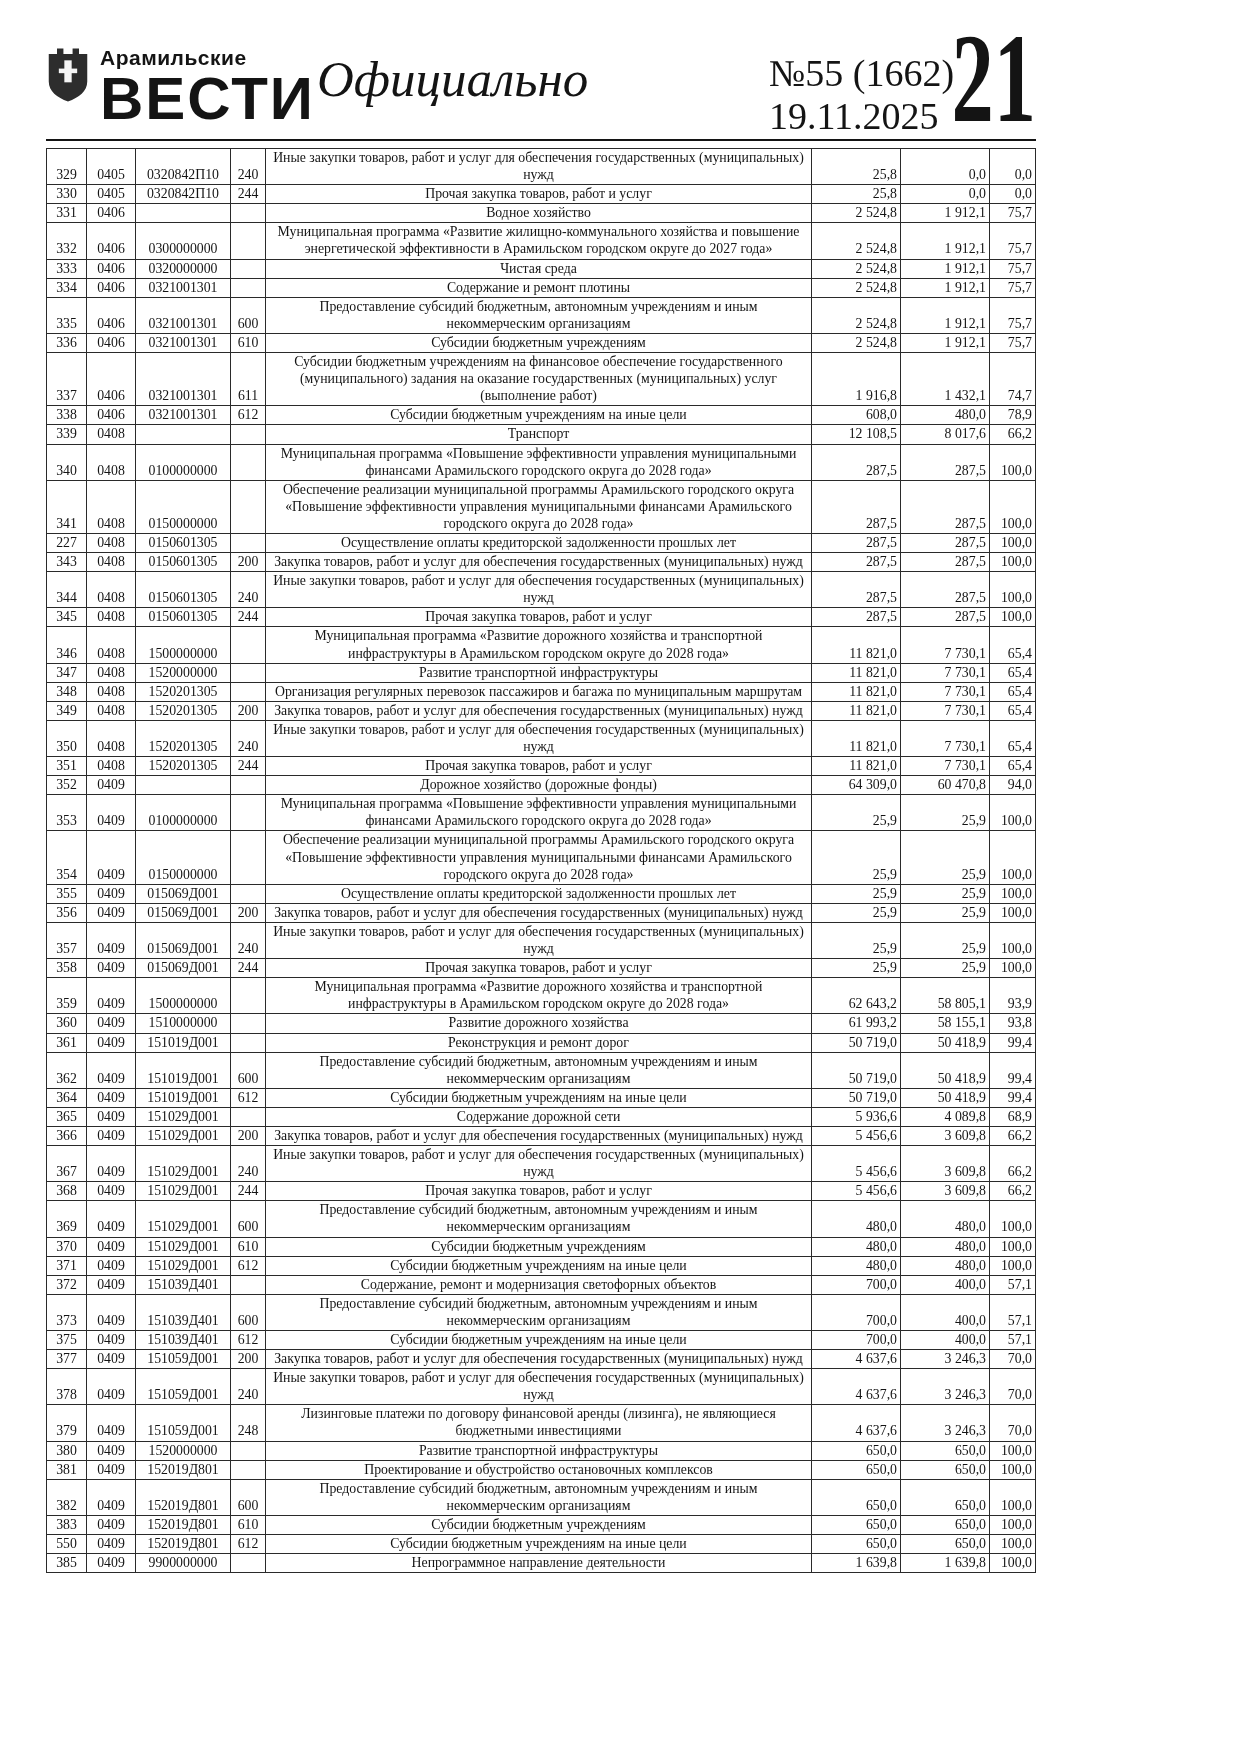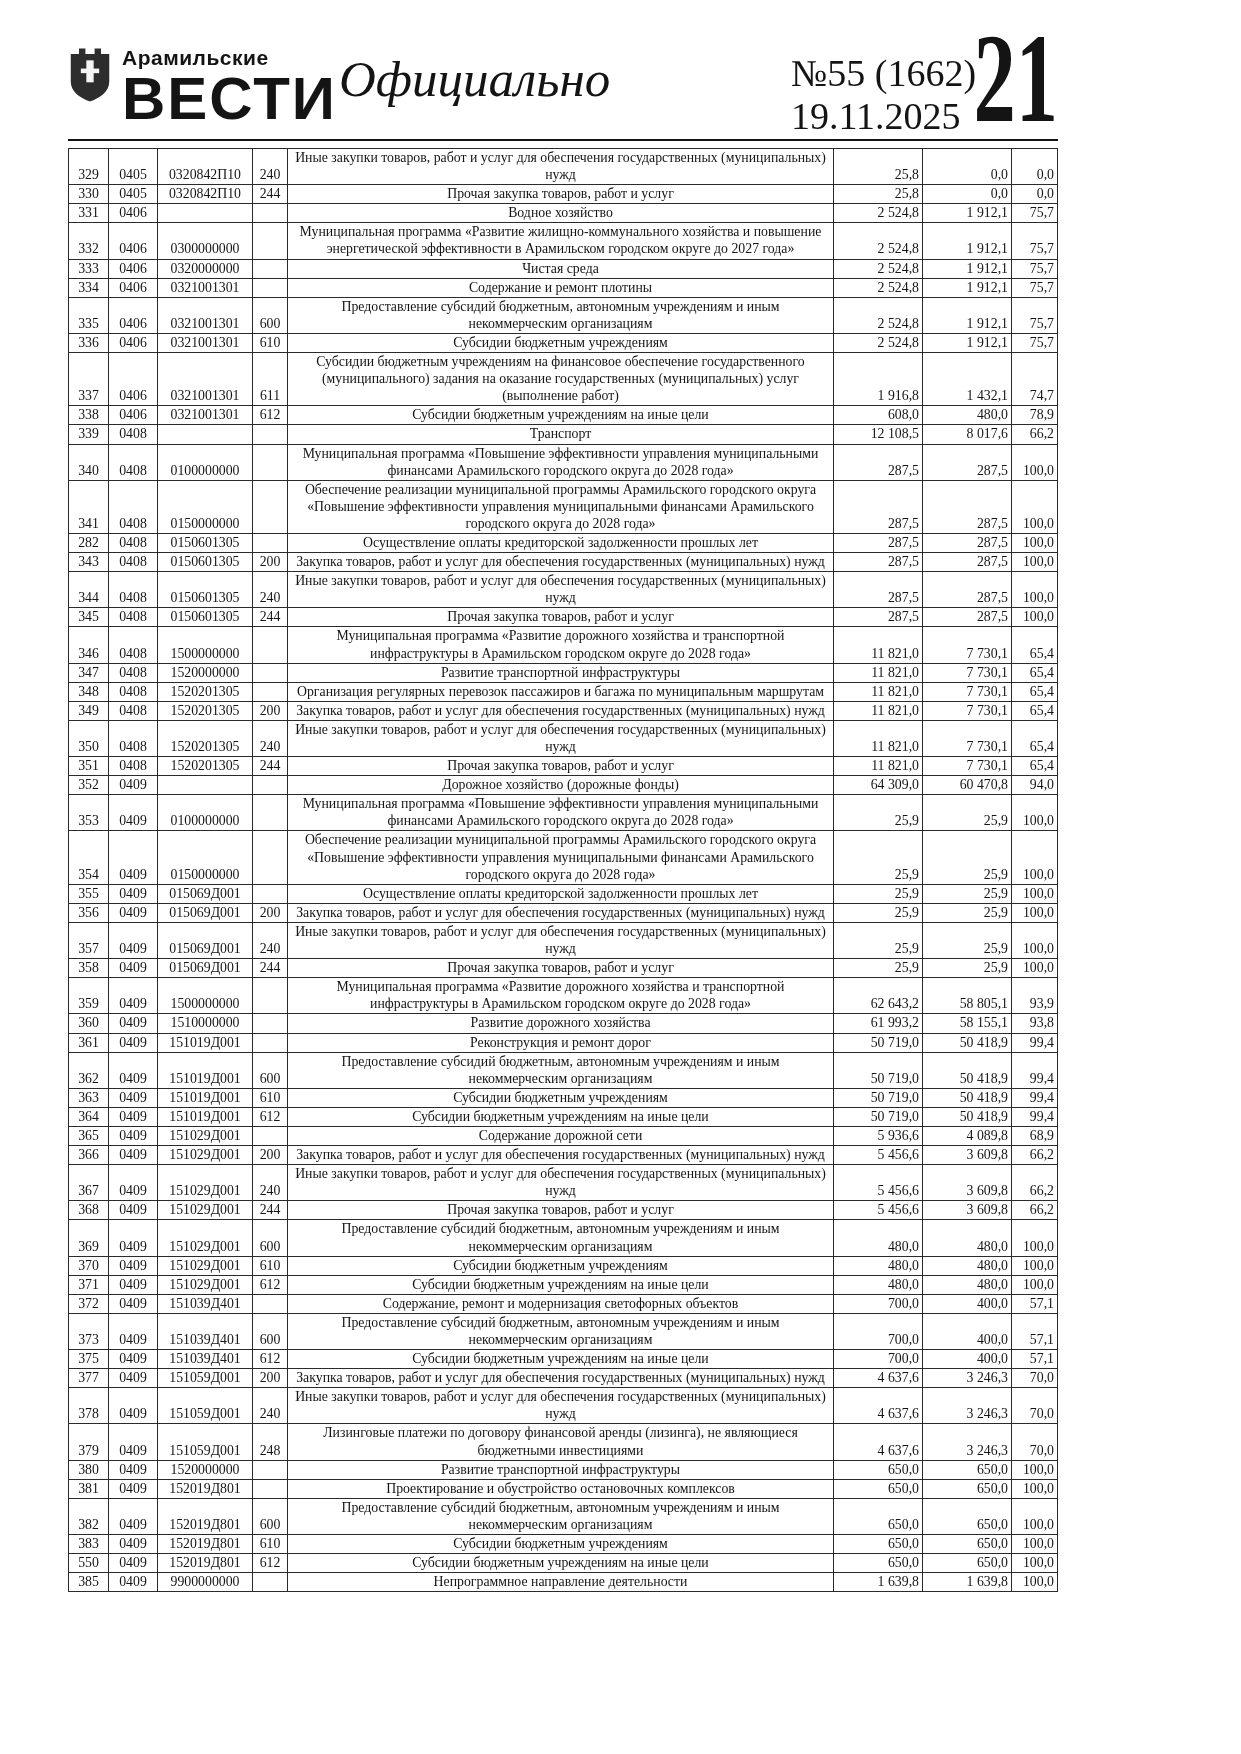--- a/index.html
+++ b/index.html
@@ -8,21 +8,21 @@
     position: relative;
     width: 1241px;
     height: 1754px;
     background: var(--background, #ffffff);
     font-family: "Liberation Serif", serif;
     color: var(--ink, #141414);
     overflow: hidden;
   }
   .content {
     position: absolute;
-    left: 68px;
+    left: 46px;
     top: 0;
     width: 990px;
   }
   
   .masthead {
     position: relative;
     height: 141px;
     border-bottom: 2px solid var(--ink, #141414);
   }
   .brand {
@@ -265,21 +265,21 @@
             <td class="c-num">341</td>
             <td class="c-rz">0408</td>
             <td class="c-csr">0150000000</td>
             <td class="c-vr"></td>
             <td class="c-name">Обеспечение реализации муниципальной программы Арамильского городского округа «Повышение эффективности управления муниципальными финансами Арамильского городского округа до 2028 года»</td>
             <td class="c-v1">287,5</td>
             <td class="c-v2">287,5</td>
             <td class="c-pct">100,0</td>
           </tr>
           <tr>
-            <td class="c-num">282</td>
+            <td class="c-num">227</td>
             <td class="c-rz">0408</td>
             <td class="c-csr">0150601305</td>
             <td class="c-vr"></td>
             <td class="c-name">Осуществление оплаты кредиторской задолженности прошлых лет</td>
             <td class="c-v1">287,5</td>
             <td class="c-v2">287,5</td>
             <td class="c-pct">100,0</td>
           </tr>
           <tr>
             <td class="c-num">343</td>
@@ -475,30 +475,20 @@
             <td class="c-num">362</td>
             <td class="c-rz">0409</td>
             <td class="c-csr">151019Д001</td>
             <td class="c-vr">600</td>
             <td class="c-name">Предоставление субсидий бюджетным, автономным учреждениям и иным некоммерческим организациям</td>
             <td class="c-v1">50 719,0</td>
             <td class="c-v2">50 418,9</td>
             <td class="c-pct">99,4</td>
           </tr>
           <tr>
-            <td class="c-num">363</td>
-            <td class="c-rz">0409</td>
-            <td class="c-csr">151019Д001</td>
-            <td class="c-vr">610</td>
-            <td class="c-name">Субсидии бюджетным учреждениям</td>
-            <td class="c-v1">50 719,0</td>
-            <td class="c-v2">50 418,9</td>
-            <td class="c-pct">99,4</td>
-          </tr>
-          <tr>
             <td class="c-num">364</td>
             <td class="c-rz">0409</td>
             <td class="c-csr">151019Д001</td>
             <td class="c-vr">612</td>
             <td class="c-name">Субсидии бюджетным учреждениям на иные цели</td>
             <td class="c-v1">50 719,0</td>
             <td class="c-v2">50 418,9</td>
             <td class="c-pct">99,4</td>
           </tr>
           <tr>

